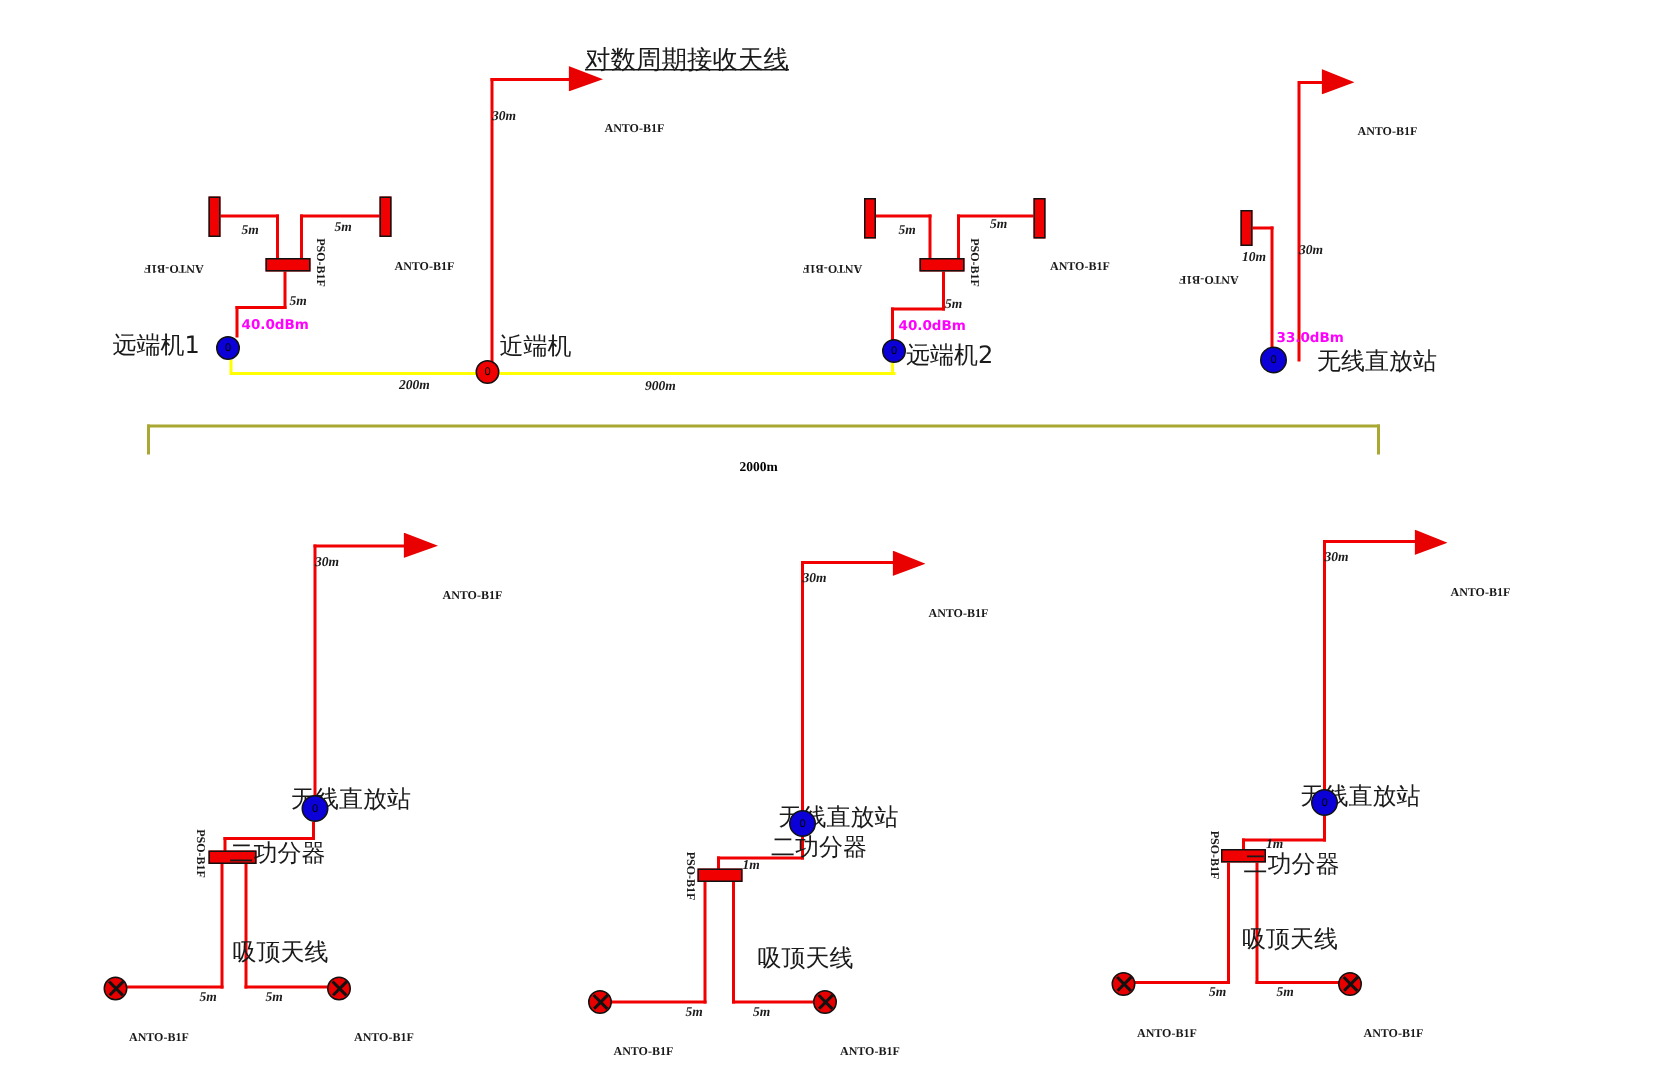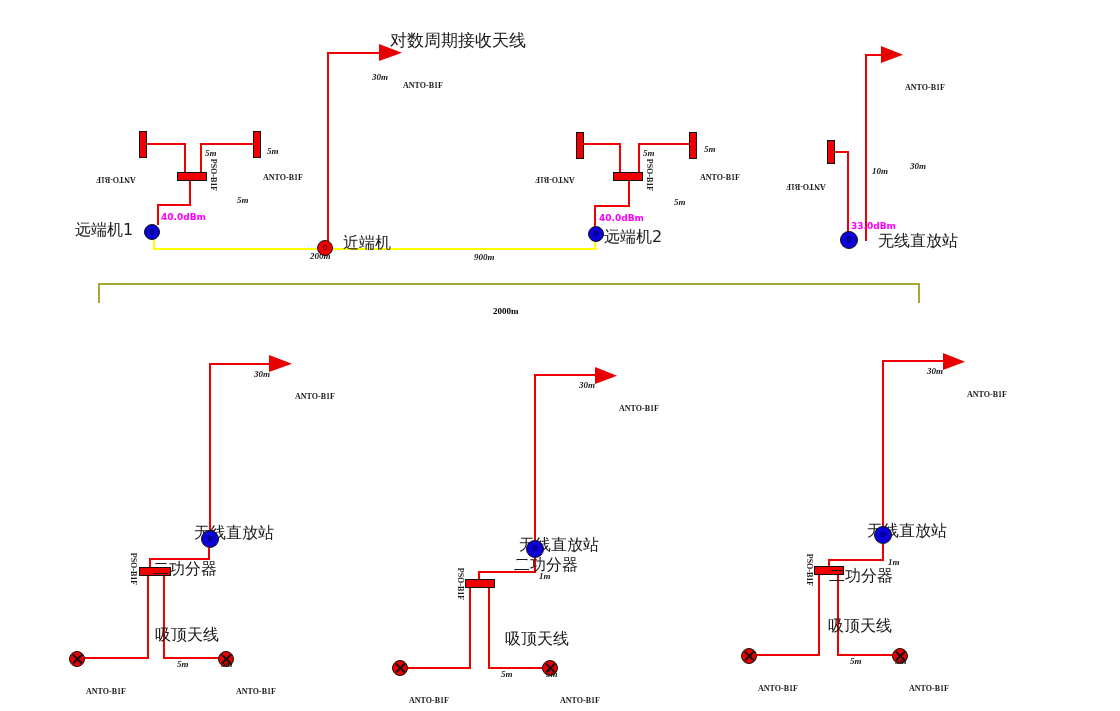--- a/index.html
+++ b/index.html
@@ -18,48 +18,48 @@
   .blue{background:#0b00d8;}
   .rednode{background:#f00000;}
   .xa{position:absolute;border-radius:50%;background:#e80000;border:1.5px solid #111;
       box-sizing:border-box;z-index:3;}
   .xa::before,.xa::after{content:"";position:absolute;left:4%;top:46%;width:92%;height:1.5px;background:#111;}
   .xa::before{transform:rotate(45deg);} .xa::after{transform:rotate(-45deg);}
   .t{position:absolute;white-space:nowrap;color:#1a1a1a;z-index:3;}
   .cn{font:16px/1.15 "DejaVu Sans",sans-serif;}
   .title{font:17px/1.15 "DejaVu Sans",sans-serif;}
   .part{font:bold 8px/1.1 "Liberation Serif",serif;letter-spacing:0px;margin-top:34px;}
-  .dim{font:italic bold 9px/1.1 "Liberation Serif",serif;margin-left:44px;}
+  .dim{font:italic bold 9px/1.1 "Liberation Serif",serif;}
   .pwr{font:bold 9px/1.1 "DejaVu Sans",sans-serif;color:#ff00ff;}
   .r180{transform:rotate(180deg);transform-origin:center;}
   .pso{position:absolute;width:36px;height:10px;text-align:center;white-space:nowrap;
        transform:rotate(90deg);transform-origin:center;z-index:2;
        font:bold 8px/1.1 "Liberation Serif",serif;color:#1a1a1a;}
   .dl{position:absolute;font:bold 9px/1.1 "Liberation Serif",serif;background:#fff;
       padding:0 3px;z-index:2;white-space:nowrap;}
 </style>
 </head>
 <body>
 
 <div id="canvas">
 
-  <div class="t title" style="left:390px;top:31px;">对数周期接收天线</div>
+  <div class="t title" style="left:390px;top:31px;text-decoration:underline;">对数周期接收天线</div>
   <div class="vl red" style="left:327px;top:52px;height:191px;"></div>
   <div class="hl red" style="left:327px;top:52px;width:54px;"></div>
   <div class="tri" style="left:379px;top:44px;width:23px;height:17px;"></div>
   <div class="t part" style="left:403px;top:48px;">ANTO-B1F</div>
   <div class="t dim" style="left:328px;top:73px;">30m</div>
 
   <div class="hl yel" style="left:154px;top:248px;width:443px;"></div>
   <div class="vl yel" style="left:153px;top:240px;height:10px;"></div>
   <div class="vl yel" style="left:594px;top:242px;height:8px;"></div>
   <div class="t dim" style="left:266px;top:252px;">200m</div>
   <div class="t dim" style="left:430px;top:253px;">900m</div>
 
-  <div class="t cn" style="left:333px;top:234px;margin-left:10px;">近端机</div>
+  <div class="t cn" style="left:333px;top:222px;">近端机</div>
   <div class="node rednode" style="left:317px;top:240px;width:16px;height:16px;">0</div>
 
   <div class="bar" style="left:139px;top:131px;width:8px;height:27px;"></div>
   <div class="t part r180" style="left:96px;top:140px;">ANTO-B1F</div>
   <div class="bar" style="left:253px;top:131px;width:8px;height:27px;"></div>
   <div class="t part" style="left:263px;top:140px;">ANTO-B1F</div>
   <div class="hl red" style="left:147px;top:143px;width:39px;"></div>
   <div class="vl red" style="left:184px;top:143px;height:29px;"></div>
   <div class="t dim" style="left:161px;top:149px;">5m</div>
   <div class="hl red" style="left:200px;top:143px;width:53px;"></div>

